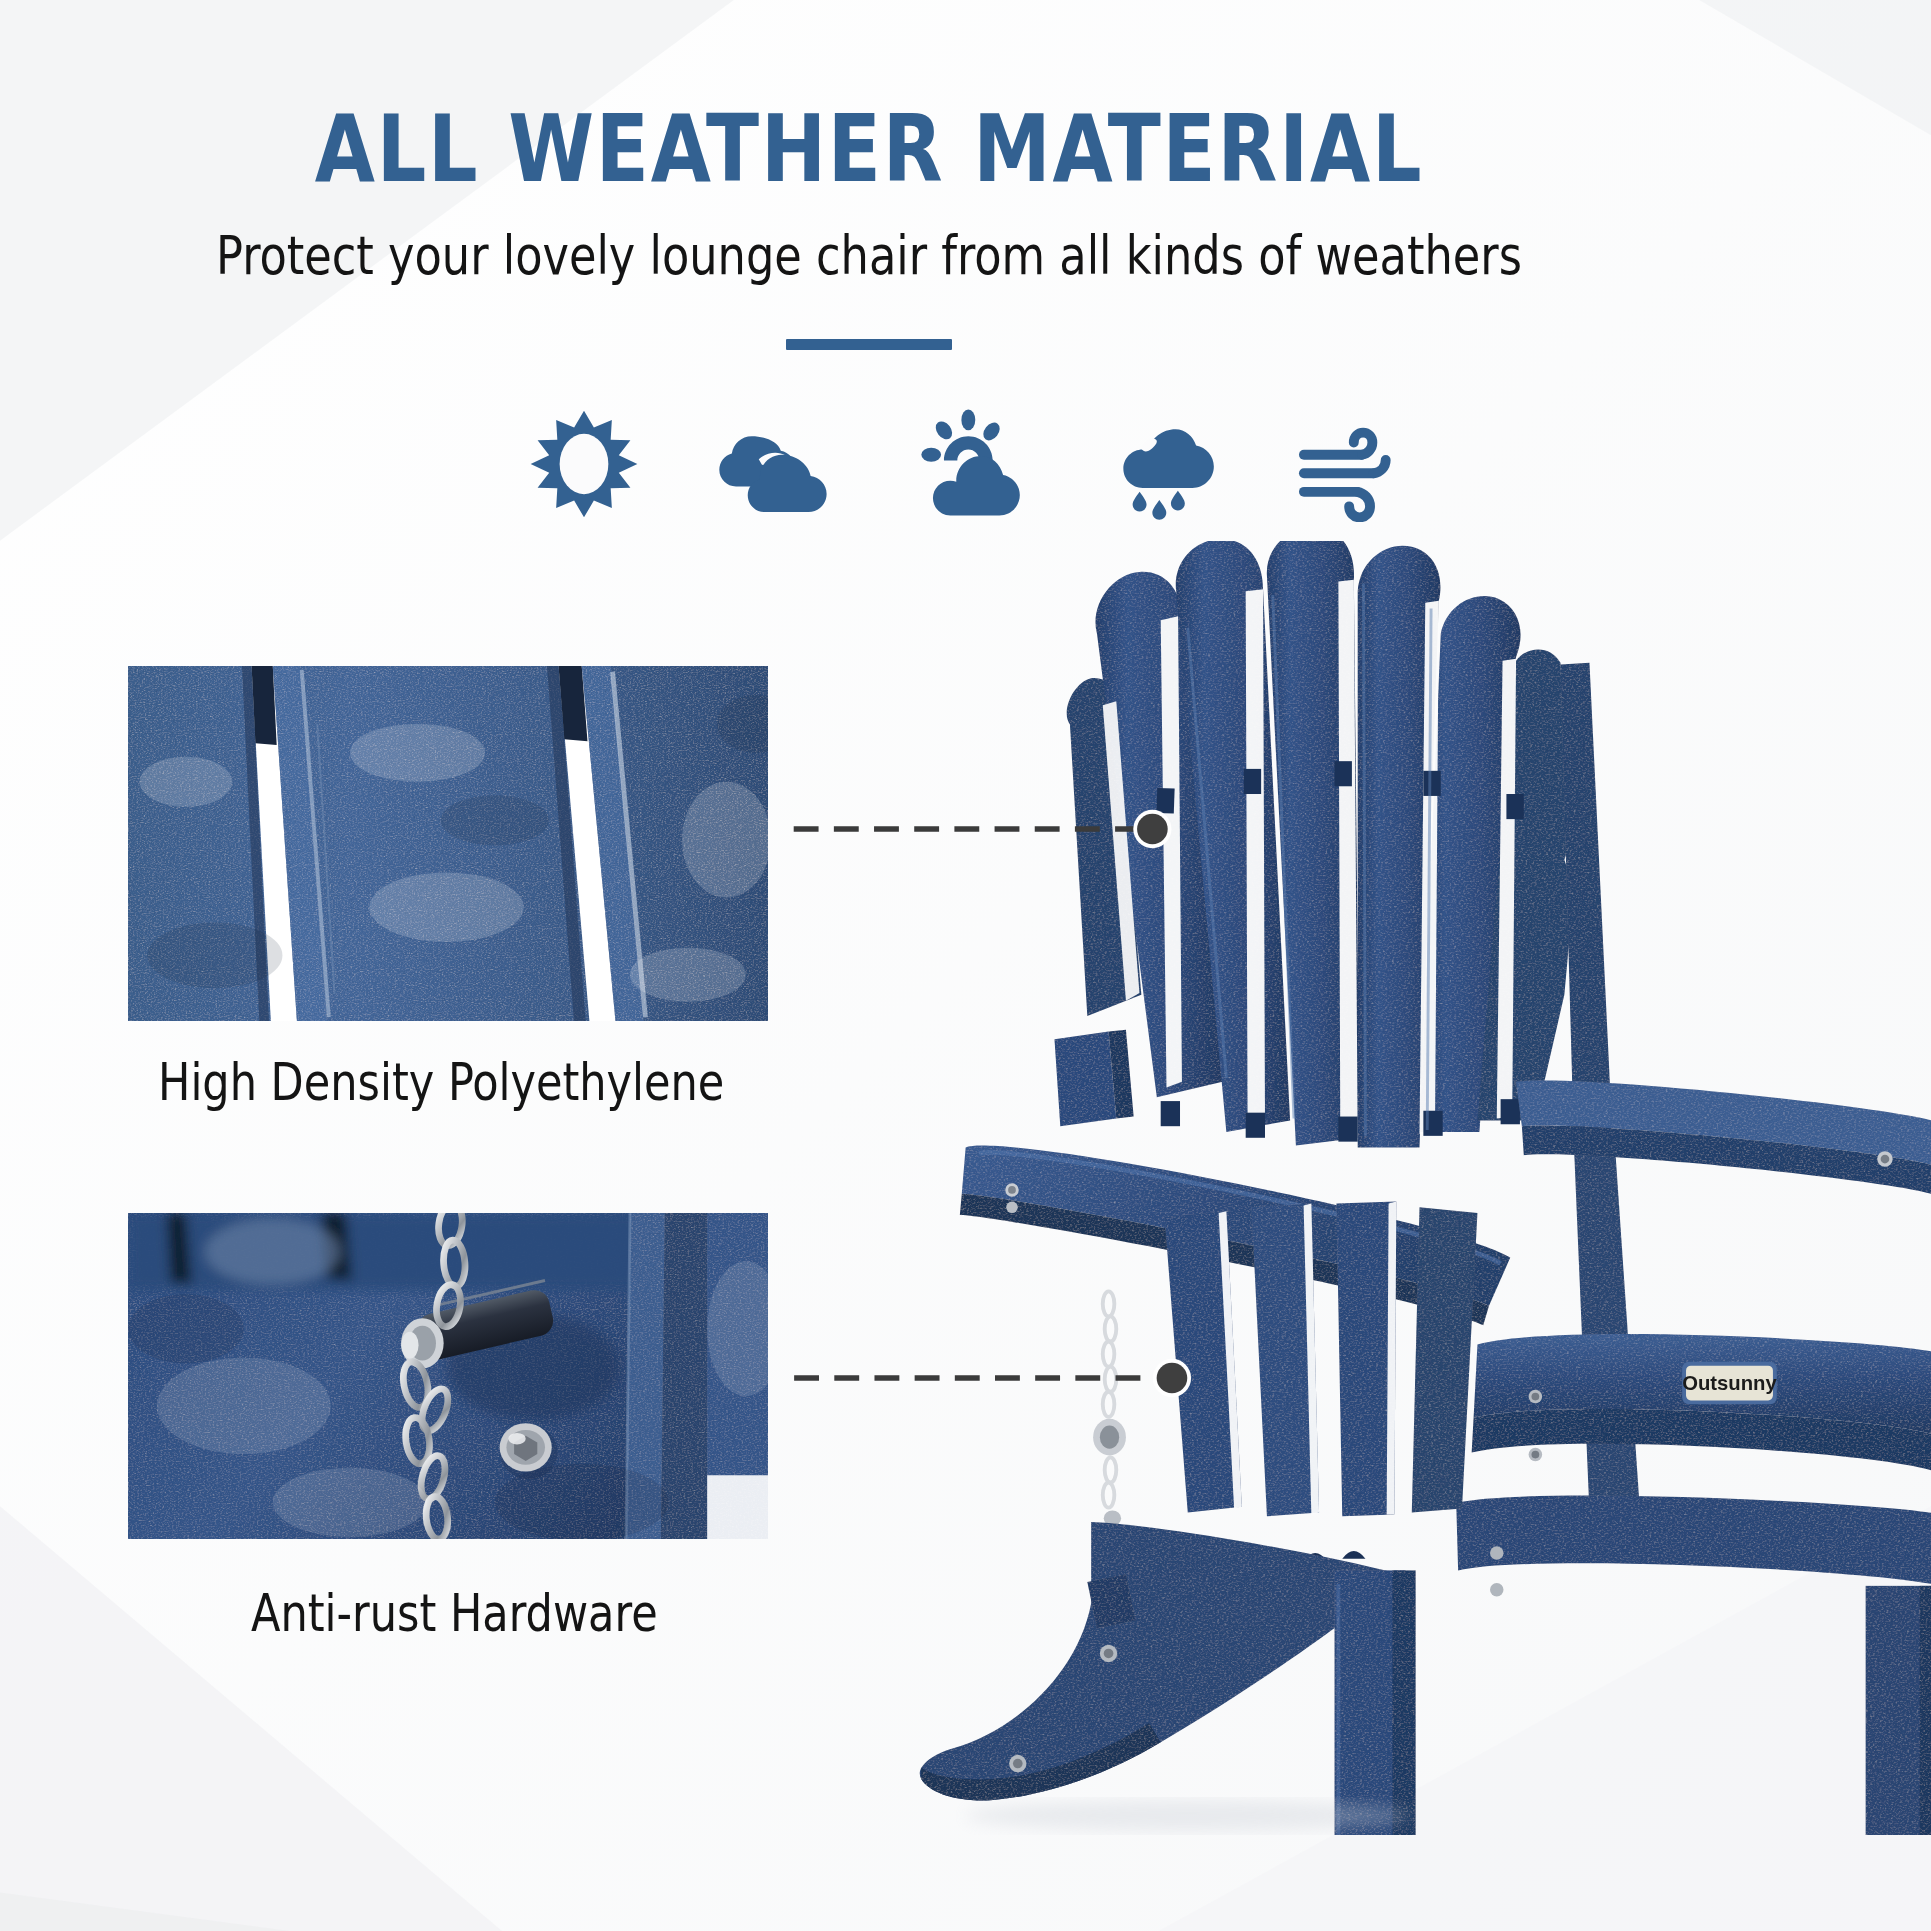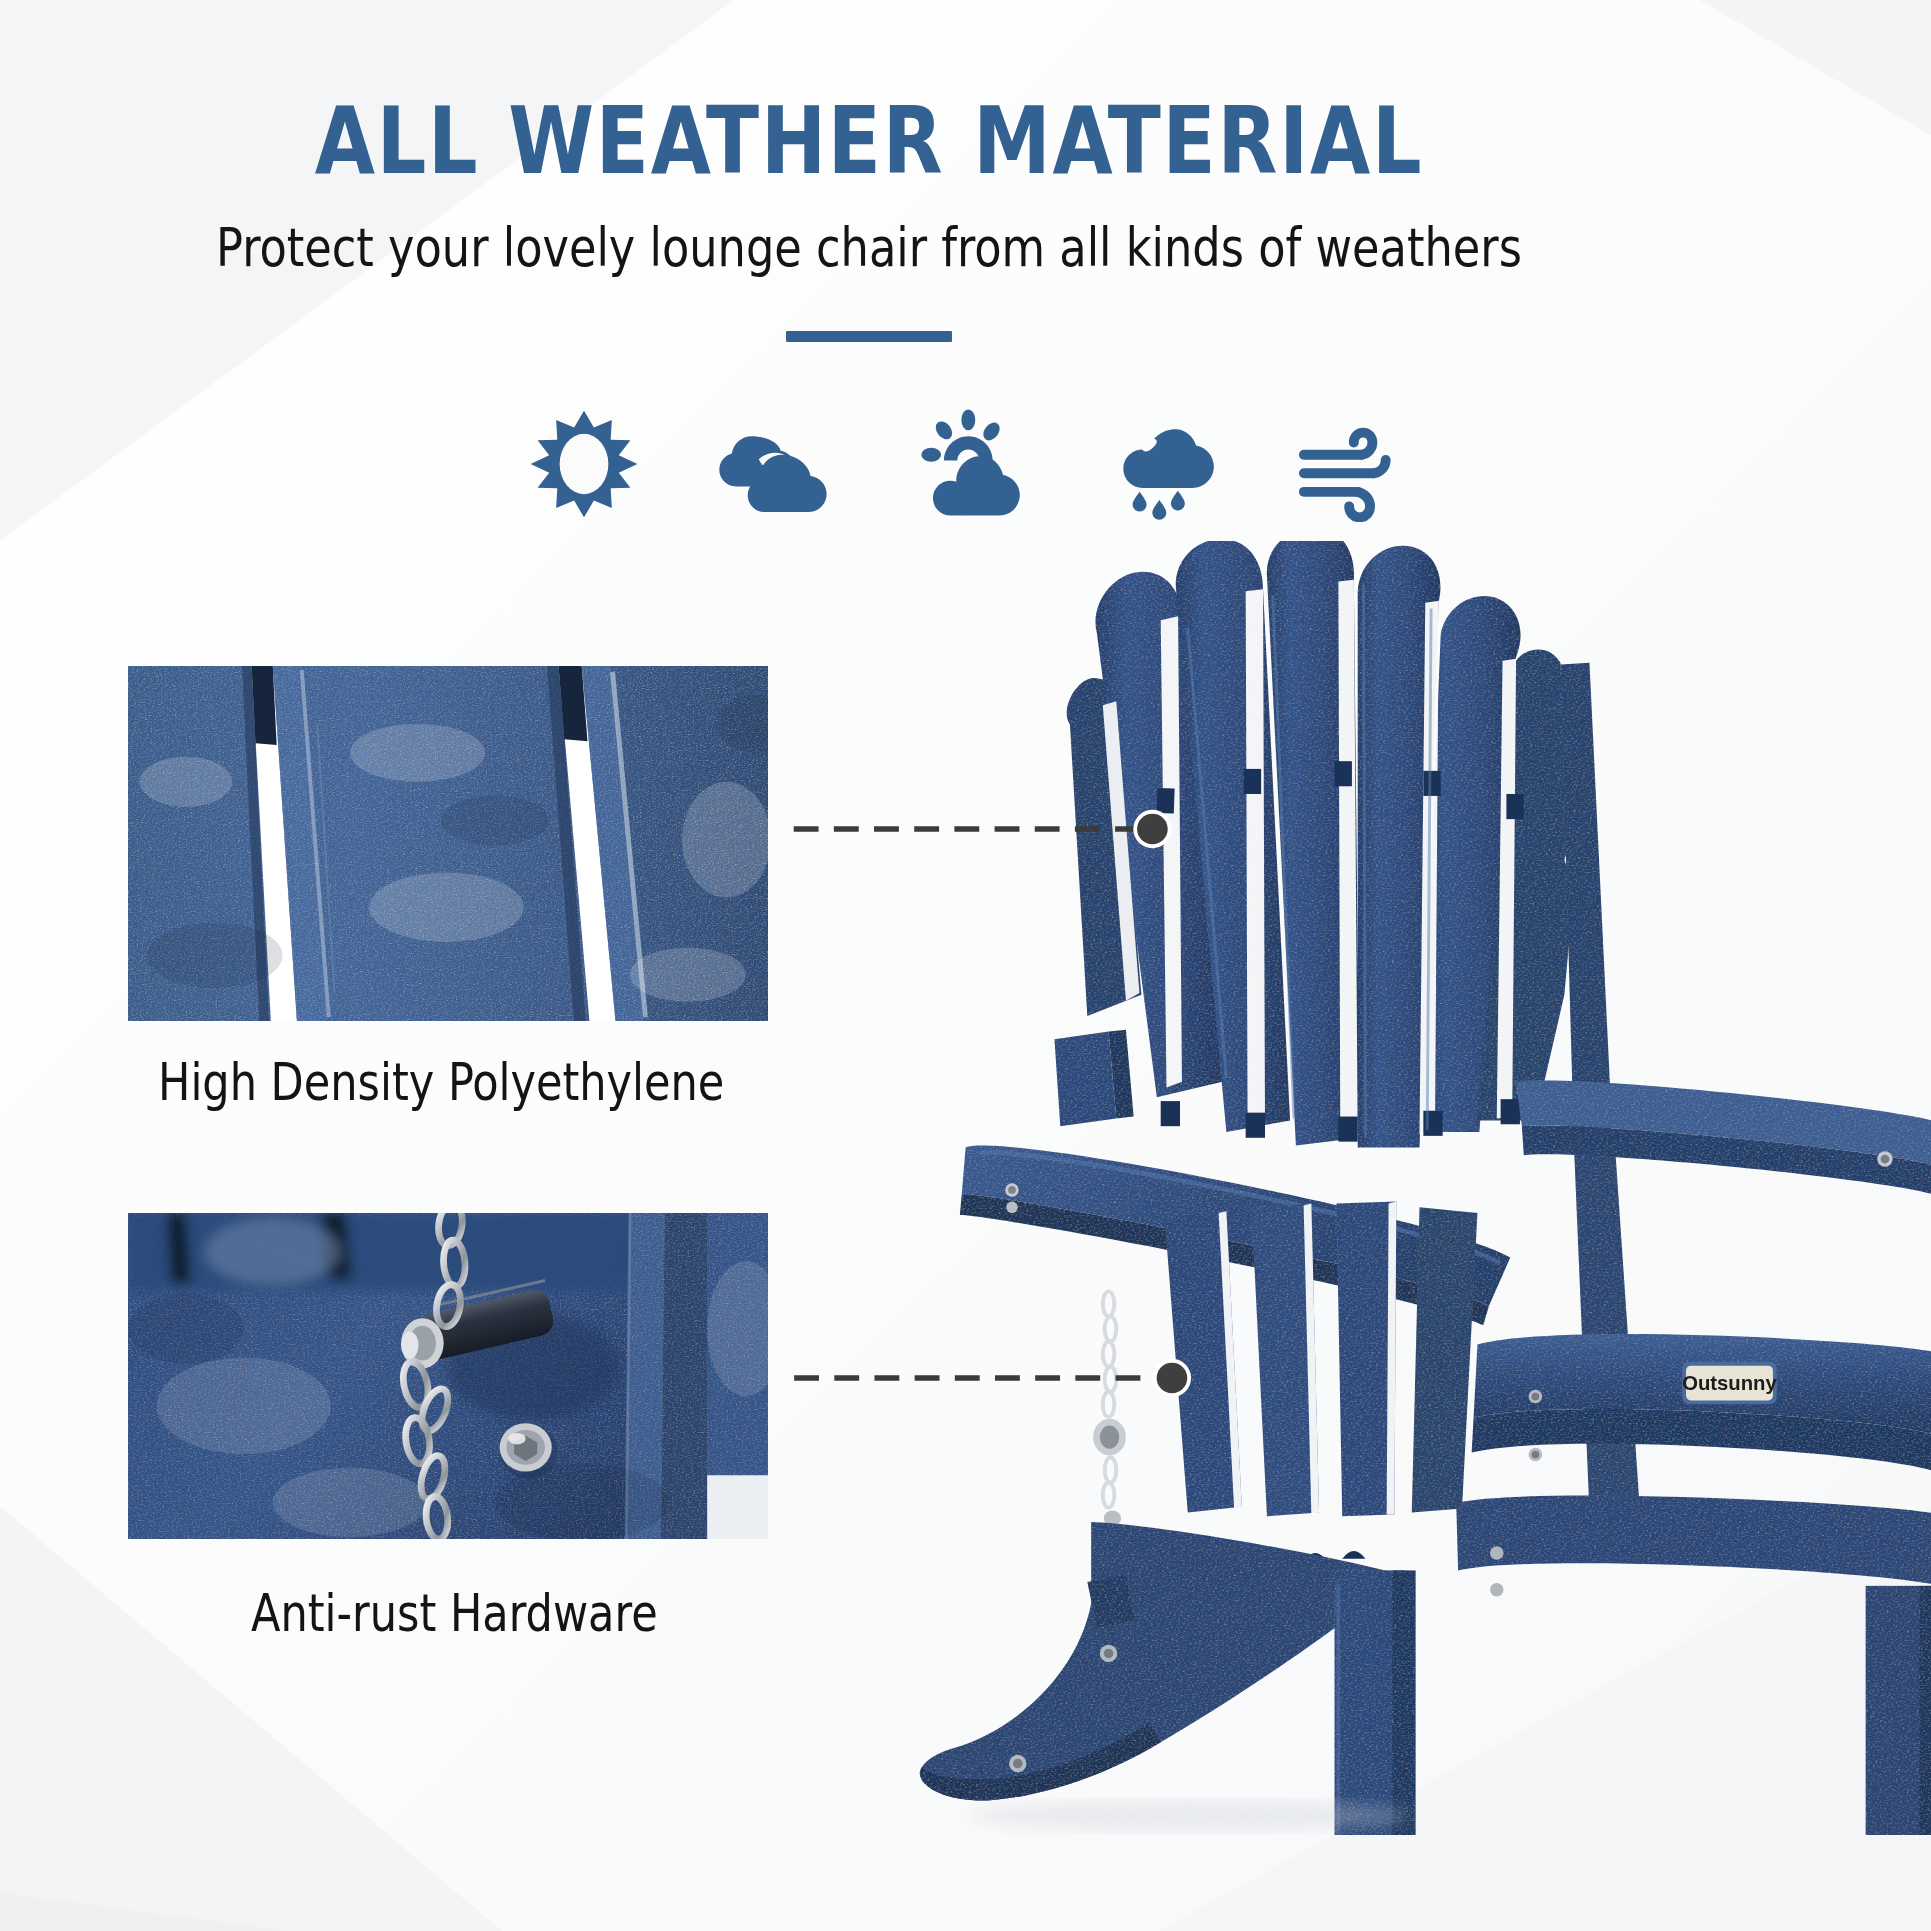--- a/index.html
+++ b/index.html
@@ -8,21 +8,21 @@
     font-family:"Liberation Sans", sans-serif;
     background:#ffffff;
     position:relative;
     overflow:hidden;
   }
 
   
   #bg { position:absolute; inset:0; z-index:0; }
 
   
-  .header { position:absolute; top:8px; left:0; width:1738px; z-index:5; text-align:center; }
+  .header { position:absolute; top:16px; left:0; width:1738px; z-index:5; text-align:center; }
   .title {
     font-family:"Liberation Sans Narrow","DejaVu Sans Condensed","Liberation Sans",sans-serif;
     font-weight:700;
     font-size:93px;
     letter-spacing:1.9px;
     color:#336191;
     margin-top:85px;
     line-height:1.05;
     transform:scaleX(0.93);
   }

